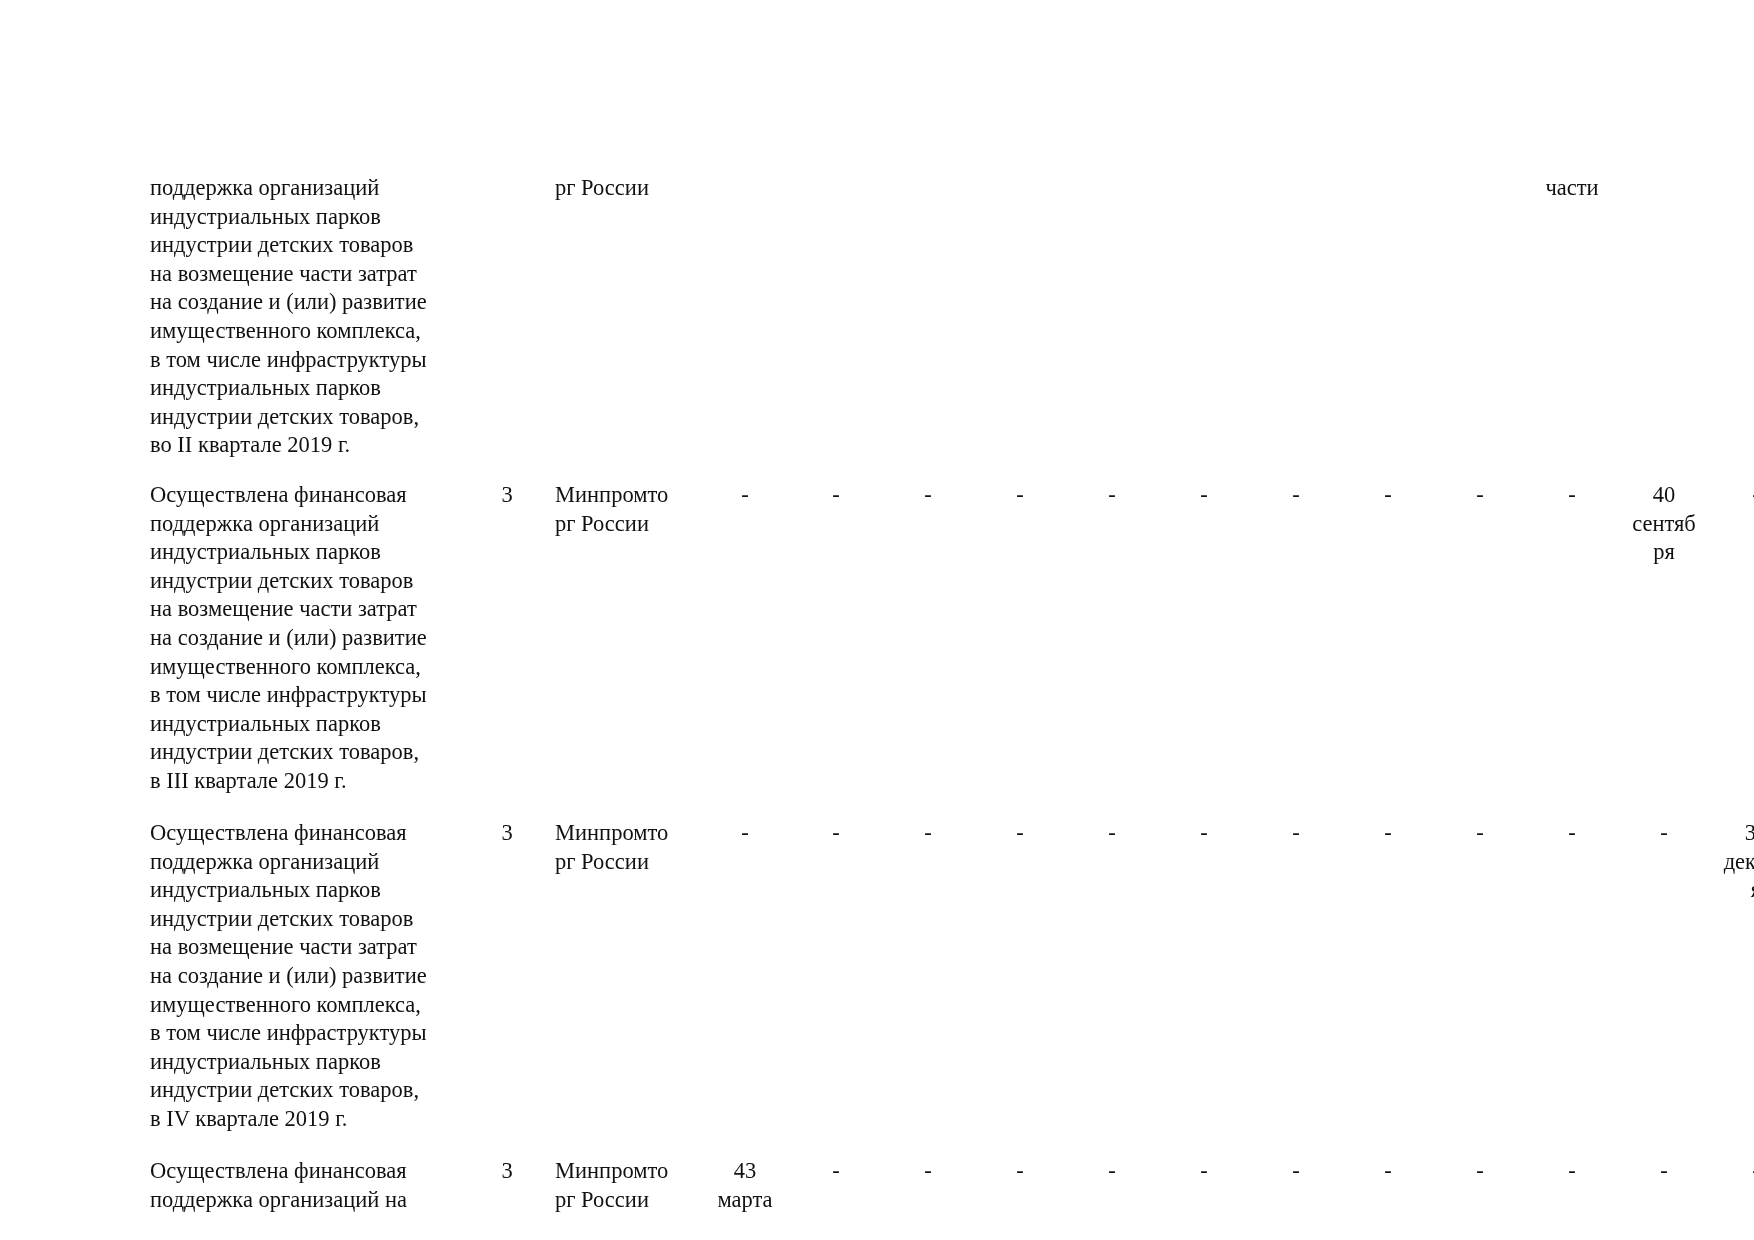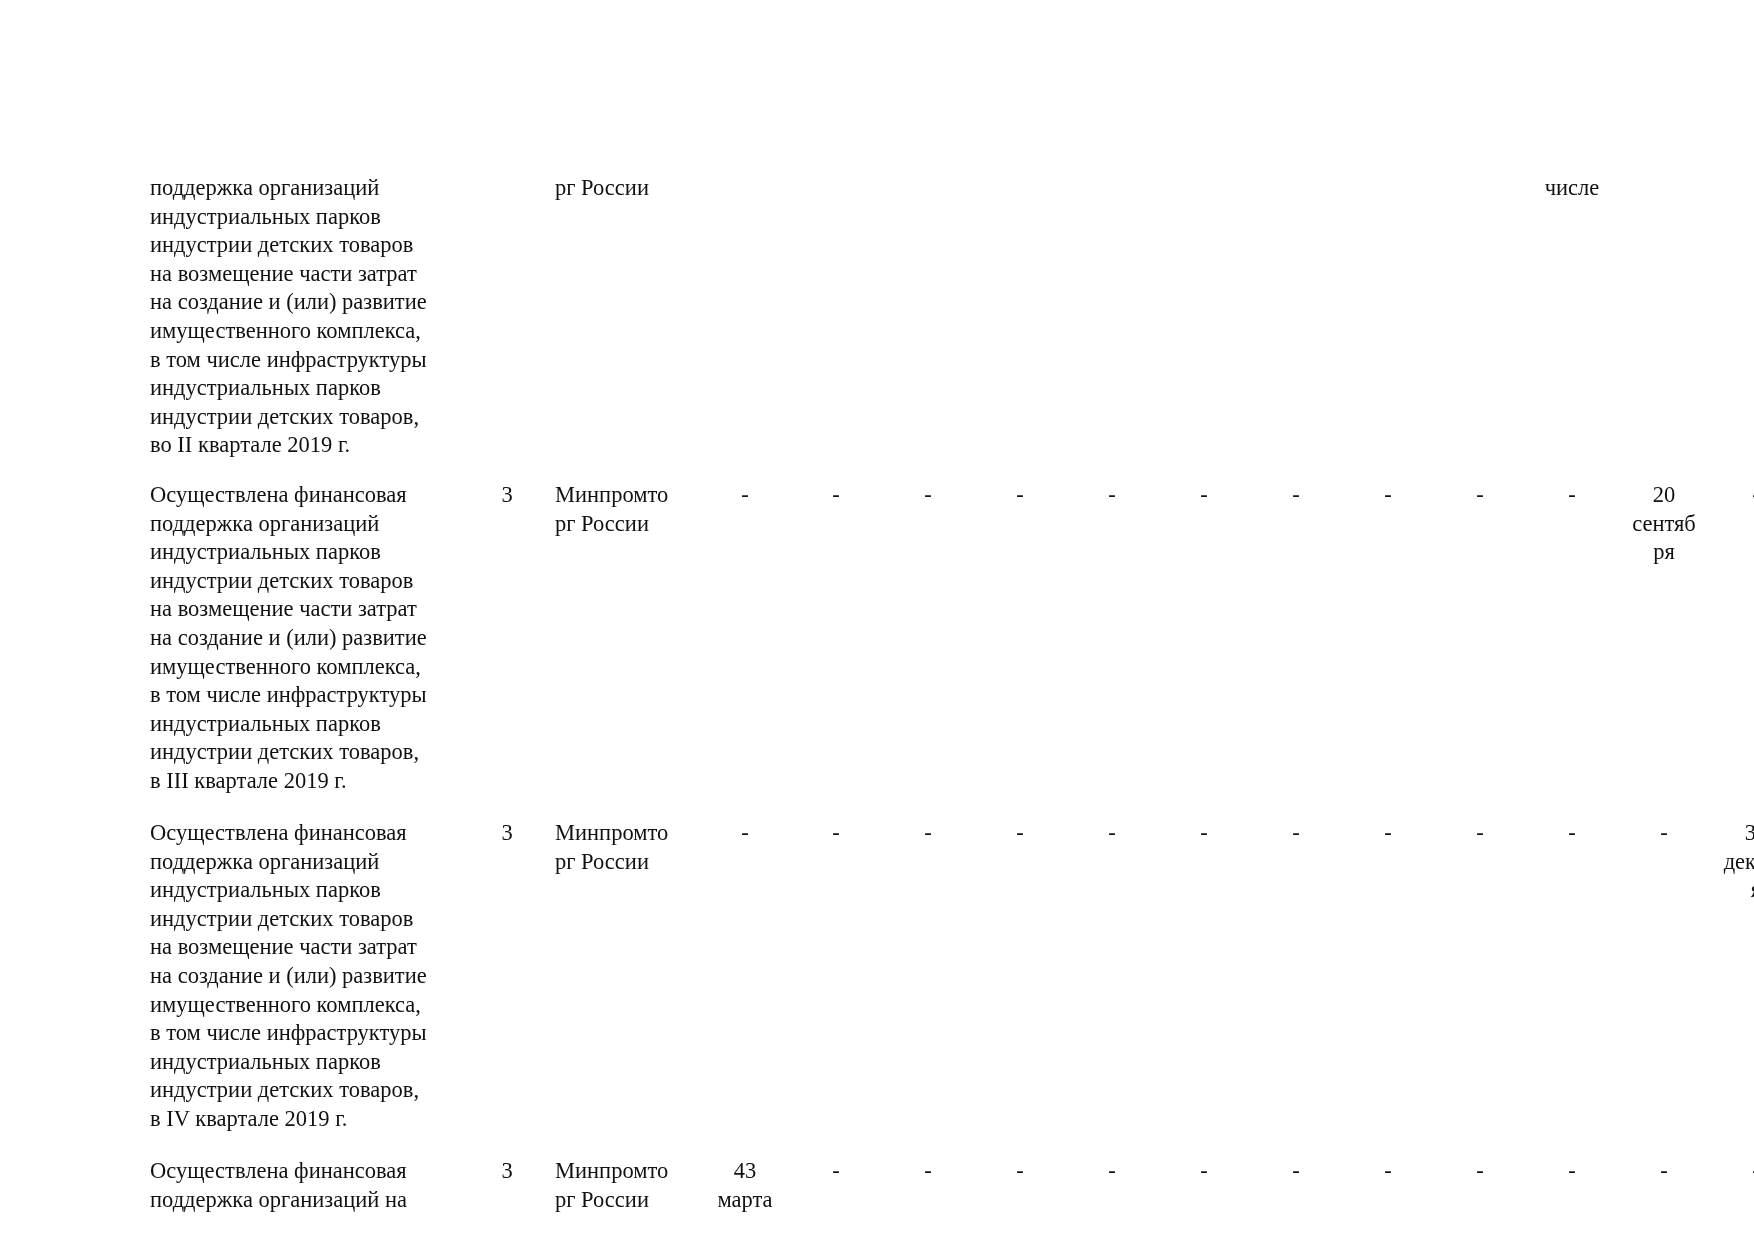--- a/index.html
+++ b/index.html
@@ -35,21 +35,21 @@
     <div class="resp">рг России</div>
     <div class="cell" style="left:745px"></div>
     <div class="cell" style="left:836px"></div>
     <div class="cell" style="left:928px"></div>
     <div class="cell" style="left:1020px"></div>
     <div class="cell" style="left:1112px"></div>
     <div class="cell" style="left:1204px"></div>
     <div class="cell" style="left:1296px"></div>
     <div class="cell" style="left:1388px"></div>
     <div class="cell" style="left:1480px"></div>
-    <div class="cell" style="left:1572px">числе</div>
+    <div class="cell" style="left:1572px">части</div>
     <div class="cell" style="left:1664px"></div>
     <div class="cell" style="left:1756px"></div>
   </div>
 
   <div class="row" style="top:437px">
     <div class="desc">Осуществлена финансовая
 поддержка организаций
 индустриальных парков
 индустрии детских товаров
 на возмещение части затрат
@@ -65,21 +65,21 @@
     <div class="cell" style="left:745px">-</div>
     <div class="cell" style="left:836px">-</div>
     <div class="cell" style="left:928px">-</div>
     <div class="cell" style="left:1020px">-</div>
     <div class="cell" style="left:1112px">-</div>
     <div class="cell" style="left:1204px">-</div>
     <div class="cell" style="left:1296px">-</div>
     <div class="cell" style="left:1388px">-</div>
     <div class="cell" style="left:1480px">-</div>
     <div class="cell" style="left:1572px">-</div>
-    <div class="cell" style="left:1664px">20
+    <div class="cell" style="left:1664px">40
 сентяб
 ря</div>
     <div class="cell" style="left:1756px">-</div>
   </div>
 
   <div class="row" style="top:775px">
     <div class="desc">Осуществлена финансовая
 поддержка организаций
 индустриальных парков
 индустрии детских товаров

